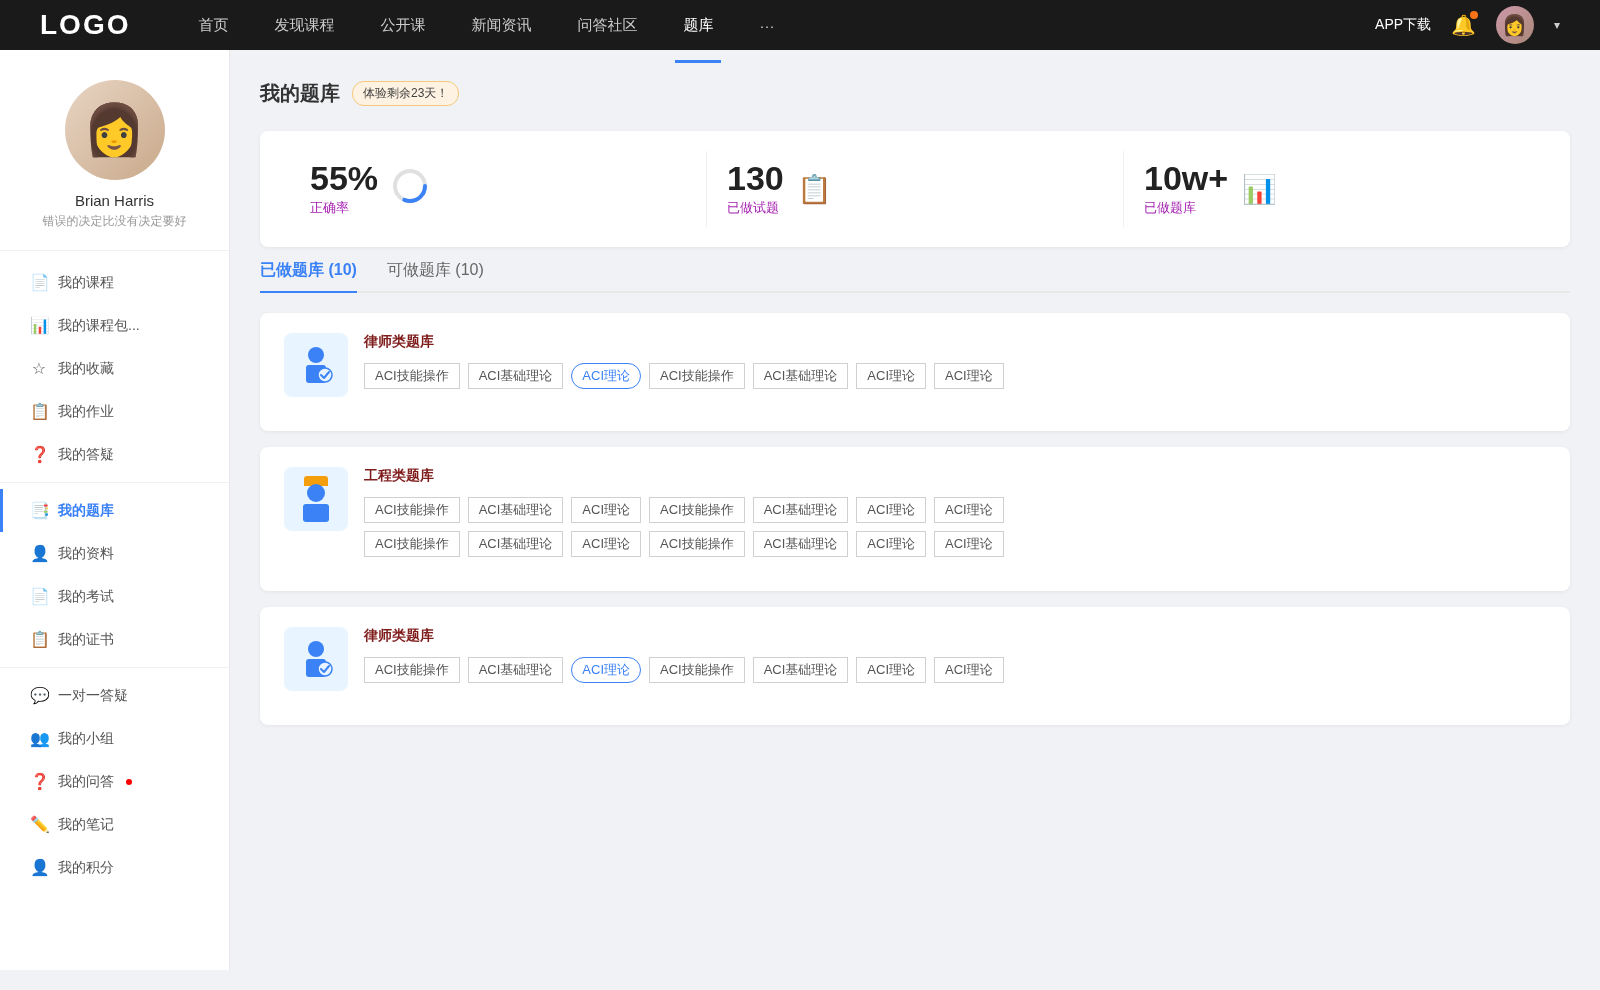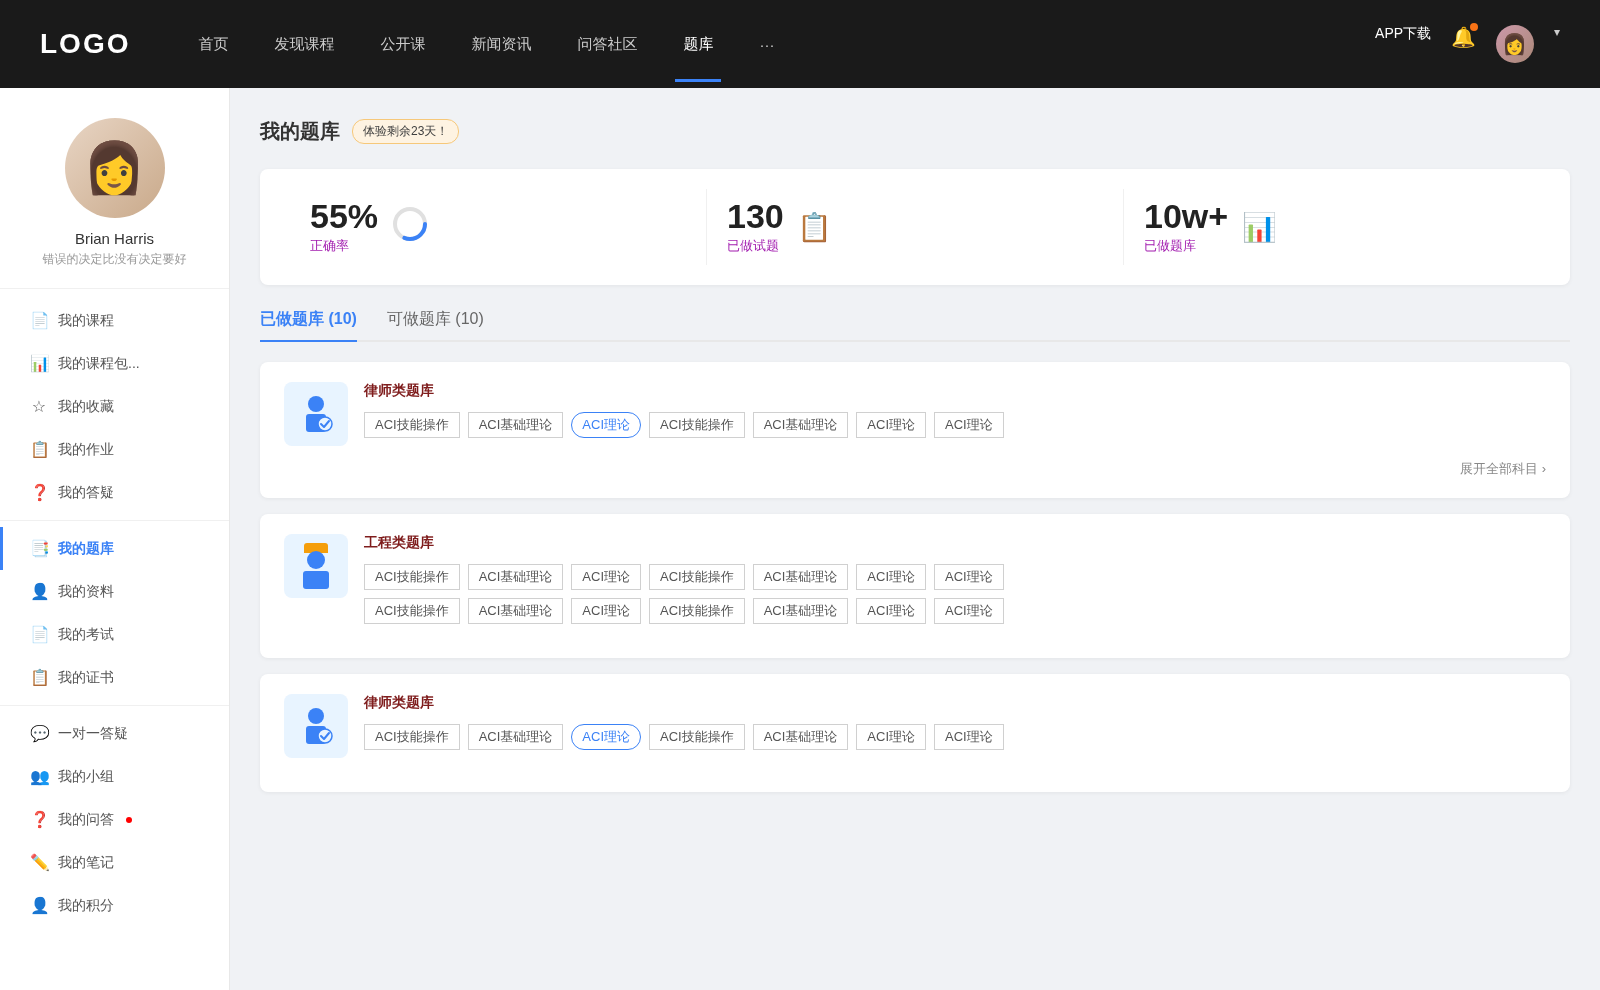--- a/index.html
+++ b/index.html
@@ -1,21 +1,21 @@
 <!DOCTYPE html>
 <html><head>
   <meta charset="utf-8">
   <style>
     * { box-sizing: border-box; margin: 0; padding: 0; }
     body { font-family: 'PingFang SC', 'Microsoft YaHei', sans-serif; background: #f0f2f5; min-height: 990px; }
 
     
     .navbar {
       background: #1a1a1a;
-      height: 88px;
+      height: 50px;
       display: flex;
       align-items: center;
       padding: 0 40px;
       gap: 30px;
     }
     .nav-logo {
       color: white;
       font-size: 28px;
       font-weight: bold;
       letter-spacing: 2px;
@@ -36,21 +36,21 @@
       position: absolute;
       bottom: -24px;
       left: 0;
       right: 0;
       height: 3px;
       background: #3b82f6;
     }
     .nav-right {
       margin-left: auto;
       display: flex;
-      align-items: flex-start;
+      align-items: center;
       gap: 20px;
       color: white;
     }
     .nav-download { font-size: 14px; cursor: pointer; }
     .nav-bell {
       position: relative;
       font-size: 20px;
       cursor: pointer;
     }
     .nav-bell-dot {
@@ -197,21 +197,21 @@
       font-size: 12px;
       color: #404040;
     }
 
     
     .stats-row {
       background: white;
       border-radius: 8px;
       display: flex;
       padding: 20px 30px;
-      margin-bottom: 24px;
+      margin-bottom: 13px;
       box-shadow: 0 1px 4px rgba(0,0,0,0.06);
     }
     .stat-item {
       flex: 1;
       display: flex;
       align-items: center;
       gap: 14px;
       border-right: 1px solid #f0f0f0;
       padding: 10px 20px;
     }
@@ -496,23 +496,20 @@
             <span class="tag">ACI技能操作</span>
             <span class="tag">ACI基础理论</span>
             <span class="tag selected">ACI理论</span>
             <span class="tag">ACI技能操作</span>
             <span class="tag">ACI基础理论</span>
             <span class="tag">ACI理论</span>
             <span class="tag">ACI理论</span>
           </div>
         </div>
       </div>
-      <div class="expand-link">
-        <span>展开全部科目 ›</span>
-      </div>
     </div>
 
     <div class="qbank-card">
       <div class="qbank-header">
         <div class="qbank-icon-wrap">
           <div class="engineer-figure">
             <div class="eng-hat"></div>
             <div class="eng-head"></div>
             <div class="eng-body"></div>
           </div>

